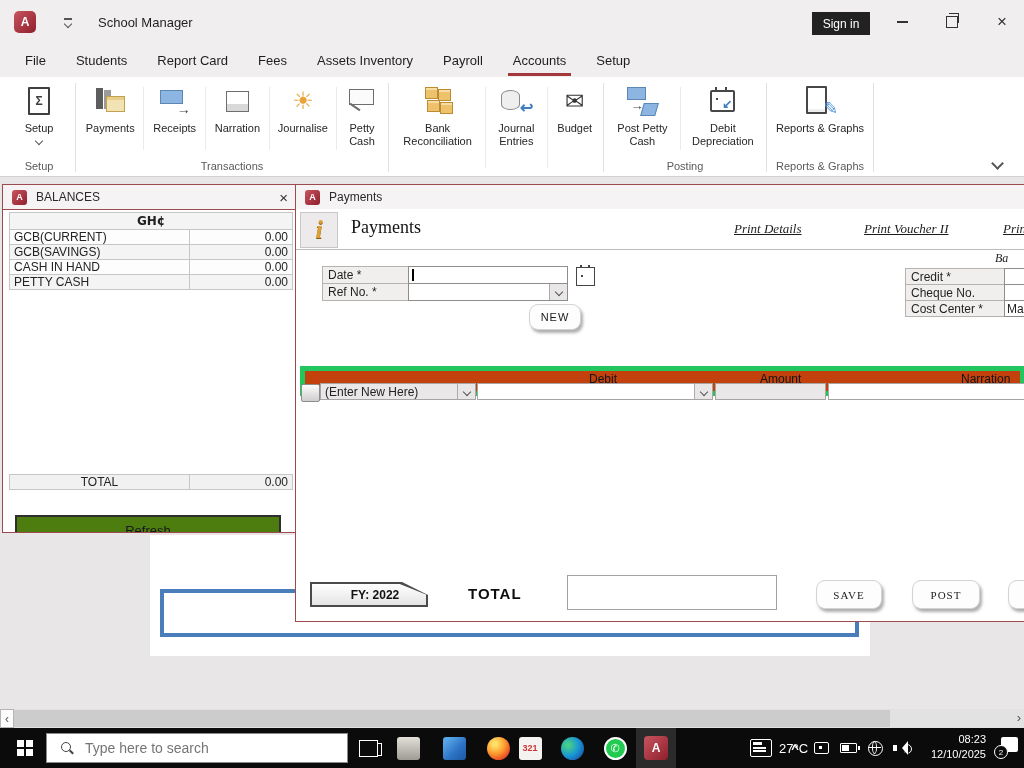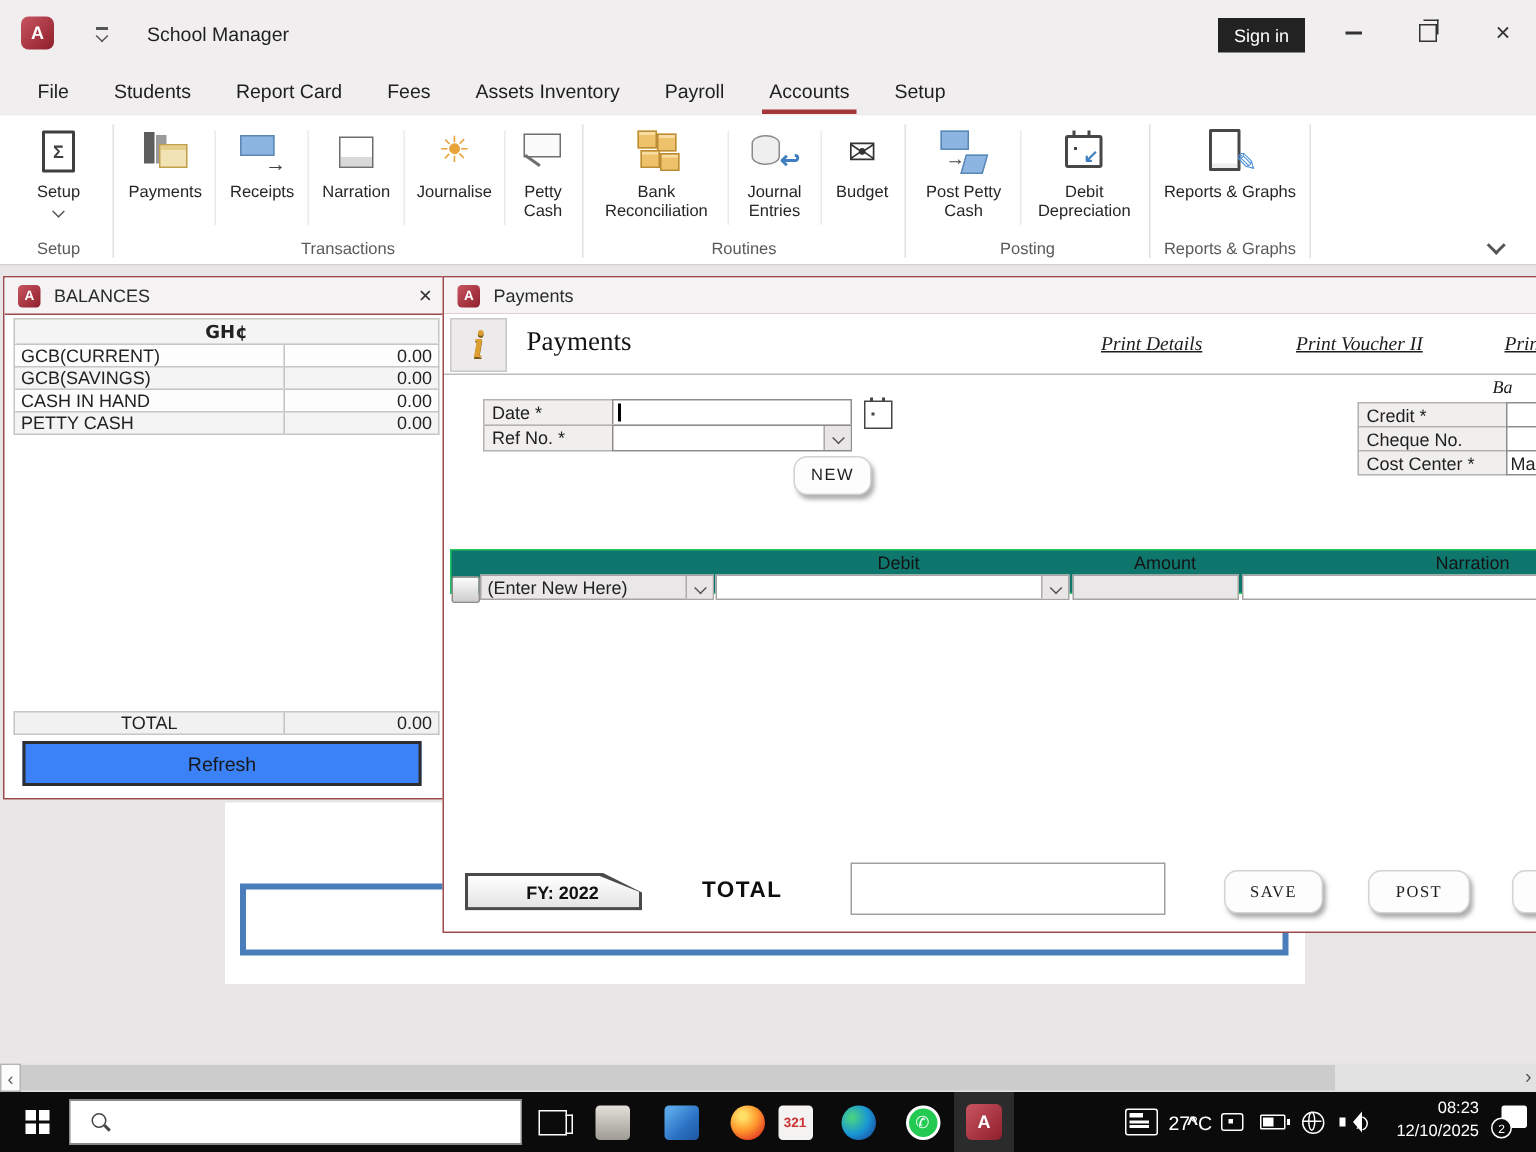--- a/index.html
+++ b/index.html
@@ -73,21 +73,21 @@
   .brow>div{border:1px solid #c6c6c6;box-sizing:border-box;display:flex;align-items:center;padding:0 4px;margin-left:-1px;}
   .brow .n{width:181px;background:#fdfdfd;}
   .brow .v{flex:1;justify-content:flex-end;background:#fdfdfd;}
   .brow.hd{height:18px;font-weight:bold;font-family:"DejaVu Sans",sans-serif;font-size:12px;}
   .brow.hd .n{background:#f4f4f4;}
   .brow.hd .v{justify-content:center;background:#f4f4f4;}
   .brow.alt .n,.brow.alt .v{background:#f4f4f4;}
   .brow.total{position:absolute;left:0;top:262px;width:283px;}
   .brow.total .n{justify-content:center;background:#f1f1f1;}
   .brow.total .v{background:#f1f1f1;}
-  .refresh{position:absolute;left:12px;top:285px;width:262px;height:26px;background:#3b82f6;border:2px solid #2e2e2e;
+  .refresh{position:absolute;left:12px;top:306px;width:262px;height:26px;background:#4d7c0f;border:2px solid #2e2e2e;
            font-size:13px;color:#16161d;display:flex;align-items:center;justify-content:center;cursor:pointer;}
   
   .phead{position:absolute;left:0;top:0;right:0;height:40px;background:#fff;border-bottom:1px solid #bdbbbc;}
   .pinfo{position:absolute;left:4px;top:3px;width:36px;height:34px;background:#eceaea;border:1px solid #c9c7c7;
          display:flex;align-items:center;justify-content:center;font-family:"Liberation Serif",serif;
          font-weight:bold;font-style:italic;font-size:26px;color:#dd9f33;text-shadow:0 1px 0 #7d5a14;}
   .ptitle{position:absolute;left:55px;top:8px;font-family:"Liberation Serif",serif;font-size:18px;color:#141414;}
   .plink{position:absolute;top:12px;font-family:"Liberation Serif",serif;font-style:italic;font-size:13px;
          color:#1c1c1c;text-decoration:underline;cursor:pointer;white-space:nowrap;}
   .pbody{position:absolute;left:0;top:24px;right:0;bottom:0;}
@@ -97,21 +97,21 @@
   .caret{position:absolute;left:3px;top:2px;width:1.5px;height:12px;background:#000;}
   .ddbtn{position:absolute;right:0;top:0;bottom:0;width:17px;background:#e8e6e6;border-left:1px solid #aeacaa;
          display:flex;align-items:center;justify-content:center;cursor:pointer;}
   .calbtn{position:absolute;width:17px;height:17px;border:1px solid #444;background:#fff;cursor:pointer;}
   .calbtn::before{content:"";position:absolute;left:3px;top:-3px;width:1.5px;height:3px;background:#444;box-shadow:8px 0 0 #444;}
   .calbtn::after{content:"";position:absolute;left:4px;top:7px;width:2px;height:2px;background:#444;}
   .pill{position:absolute;background:#fdfdfd;border:1px solid #d4d2d2;border-radius:9px;
         box-shadow:2px 3px 3px rgba(110,110,110,.55);display:flex;align-items:center;justify-content:center;
         font-size:11px;color:#1c1c1c;letter-spacing:1px;cursor:pointer;}
   .pill.serif{font-family:"Liberation Serif",serif;}
-  .gridhdr{position:absolute;left:4px;right:0;height:30px;background:#0f766e;border:1px solid #22c55e;box-sizing:border-box;font-size:12px;color:#141414;}
+  .gridhdr{position:absolute;left:4px;right:0;height:30px;background:#c2410c;border:5px solid #22c55e;box-sizing:border-box;font-size:12px;color:#141414;}
   .gridhdr span{position:absolute;top:1px;}
   .gcell{position:absolute;height:17px;border:1px solid #a7a5a3;box-sizing:border-box;background:#fff;font-size:12px;}
   .gcell.gray{background:#e9e7e7;}
   .rowsel{position:absolute;height:16px;border:1px solid #8f8d8b;background:linear-gradient(#fdfdfd,#cfcdcd);border-radius:2px;cursor:pointer;}
   .balbl{position:absolute;font-family:"Liberation Serif",serif;font-style:italic;font-size:12px;color:#1c1c1c;}
   .fy{position:absolute;left:14px;top:373px;width:118px;height:25px;cursor:pointer;}
   .fy .out{position:absolute;inset:0;background:#4a4a4a;clip-path:polygon(0 0,78% 0,100% 52%,100% 100%,0 100%);}
   .fy .in{position:absolute;inset:2px;background:linear-gradient(#ffffff,#e4e4e4);clip-path:polygon(0 0,77% 0,100% 50%,100% 100%,0 100%);
           display:flex;align-items:center;justify-content:center;font-weight:bold;font-size:12px;color:#111;padding-left:12px;}
   .ptotal{position:absolute;left:172px;top:376px;font-weight:bold;font-size:15px;letter-spacing:1px;color:#0e0e0e;}
@@ -285,21 +285,20 @@
           <span>Journal Entries</span>
         </div>
         <div class="bsep"></div>
         <div class="rbtn" style="width:46px">
           <span class="ic">
               <span class="ic-env">✉</span>
             </span>
           <span>Budget</span>
         </div>
       </div>
-      <div class="rgroup-label">Routines</div>
     </div>
     <div class="rsep"></div>
 
     <div class="rgroup" style="width:160px">
       <div class="rgroup-btns">
         <div class="rbtn" style="width:68px">
           <span class="ic ic-ppc">
               <span class="r1 bluerect"></span>
               <span class="arr">→</span>
               <span class="r2 bluerect"></span>
@@ -454,20 +453,21 @@
     <div class="tb" style="left:6px;width:38px">
       <span class="winlogo">
           <span></span>
           <span></span>
           <span></span>
           <span></span>
         </span>
     </div>
     <div class="tsearch">
       <span class="mag"></span>
+      <input placeholder="Type here to search" style="">
     </div>
     <div class="tb" style="left:352px;width:32px">
         <span class="taskview"></span>
       </div>
     <div class="tb" style="left:392px;width:32px">
         <span class="appico grayapp"></span>
       </div>
     <div class="tb" style="left:438px;width:32px">
         <span class="appico cube"></span>
       </div>

